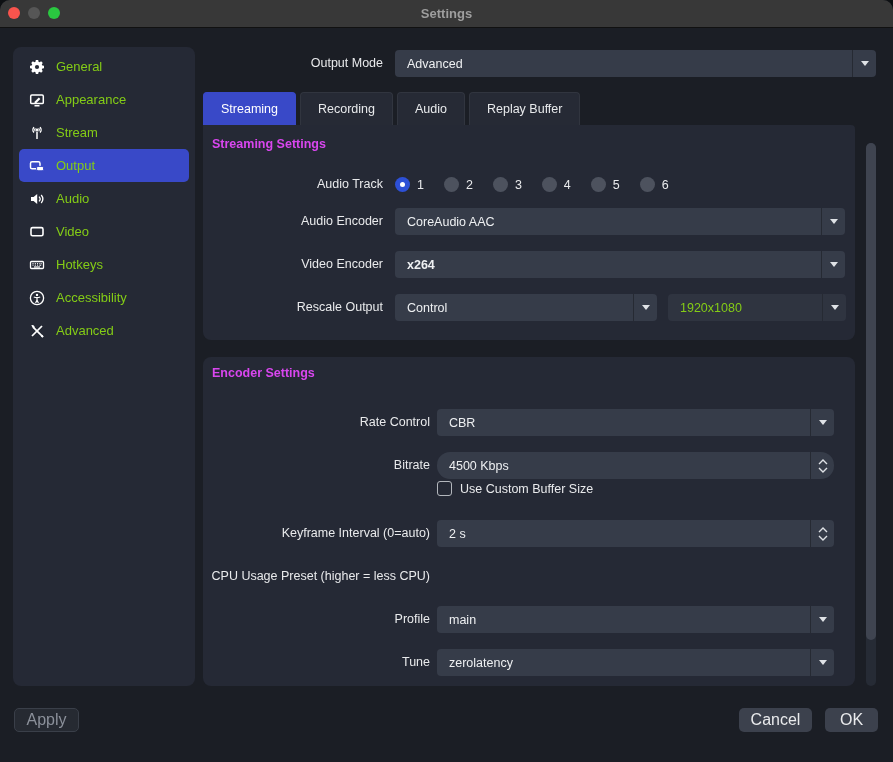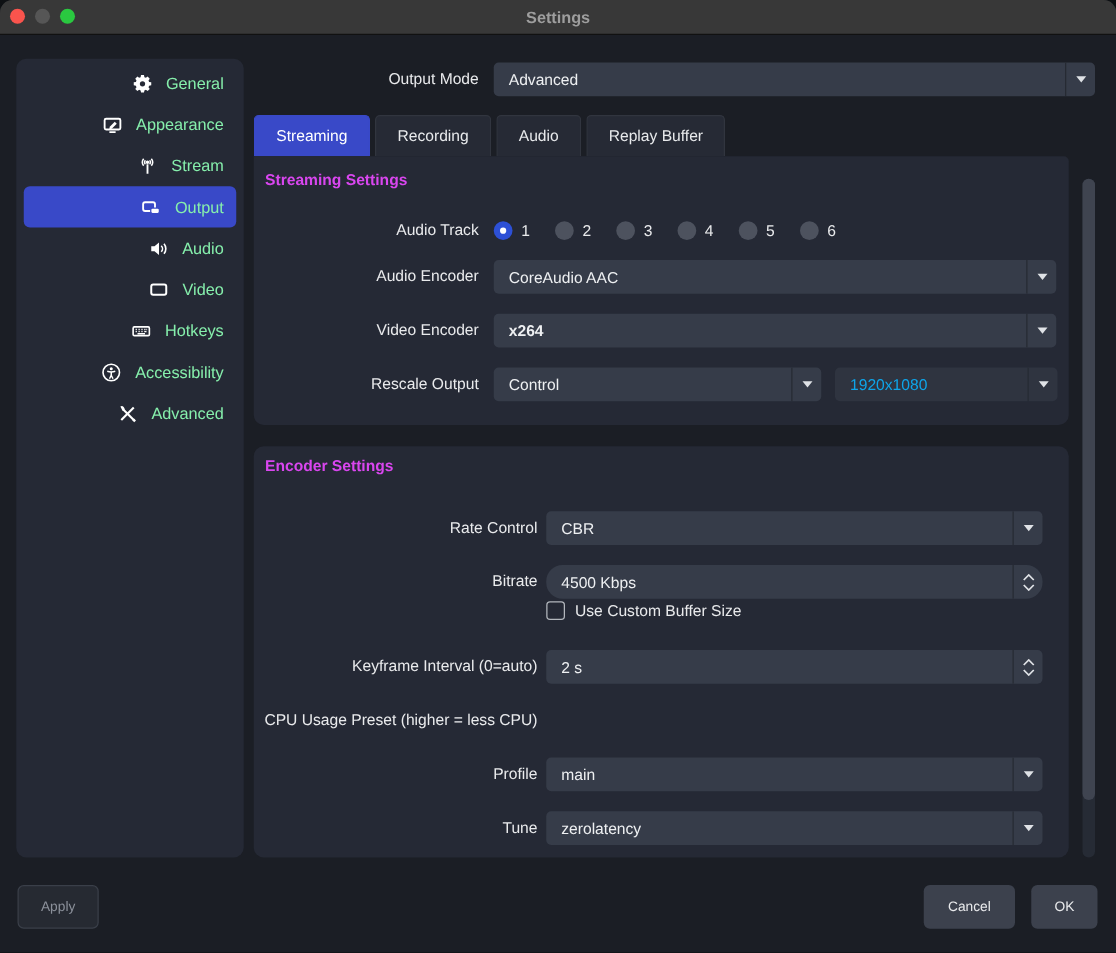--- a/index.html
+++ b/index.html
@@ -32,38 +32,38 @@
   .lights{position:absolute;left:8px;top:7px;display:flex;gap:8px;}
   .light{width:12px;height:12px;border-radius:50%;}
   .light.red{background:#f9544d;}
   .light.gray{background:#565656;}
   .light.green{background:#2ac840;}
 
   
   .sidebar{position:absolute;left:13px;top:47px;width:182px;height:639px;background:var(--panel-bg);
            border-radius:8px;padding-top:3px;}
   .side-item{display:flex;align-items:center;gap:11px;height:33px;margin:0 6px;padding:0 10px;
-             border-radius:5px;font-size:13px;color:#86efac;cursor:default;justify-content:flex-end;}
+             border-radius:5px;font-size:13px;color:#84cc16;cursor:default;}
   .side-item.selected{background:var(--accent);}
   .side-item svg{flex:0 0 auto;}
 
   
   .om-label{position:absolute;left:203px;top:50px;width:180px;height:27px;line-height:27px;
             text-align:right;font-size:12.5px;}
   .om-field{left:395px;top:50px;width:481px;background:var(--field-dark-bg);}
 
   
   .field{position:absolute;height:27px;background:var(--field-bg);border-radius:4px;
          display:flex;align-items:center;font-size:12.5px;color:#eef0f2;overflow:hidden;}
   .field .txt{flex:1;padding-left:12px;white-space:nowrap;}
   .arrow-box{width:24px;height:100%;border-left:1px solid var(--divider);
              display:flex;align-items:center;justify-content:center;}
   .caret{width:0;height:0;border-left:4.5px solid transparent;border-right:4.5px solid transparent;
          border-top:5.5px solid #dfe2e6;}
-  .field.disabled{background:var(--field-disabled-bg);color:#0ea5e9;}
+  .field.disabled{background:var(--field-disabled-bg);color:#84cc16;}
   .spin-box{width:24px;height:100%;border-left:1px solid var(--divider);display:flex;
             flex-direction:column;align-items:center;justify-content:center;gap:2px;}
 
   
   .tabs{position:absolute;left:203px;top:92px;height:33px;display:flex;gap:4px;}
   .tab{height:33px;padding:0 17px;display:flex;align-items:center;font-size:12.5px;
        border-radius:4px 4px 0 0;background:#262a35;border:1px solid #31353f;border-bottom:none;color:#e8eaec;}
   .tab.selected{background:var(--accent);border-color:var(--accent);color:#fff;}
 
   
@@ -86,22 +86,22 @@
   
   .check-row{position:absolute;left:234px;display:flex;align-items:center;gap:8px;font-size:12.5px;}
   .checkbox{width:15px;height:15px;border:1.5px solid #b3b7bd;border-radius:3px;background:transparent;}
 
   
   .scroll-track{position:absolute;left:866px;top:143px;width:10px;height:543px;
                 background:var(--scroll-track);border-radius:5px;}
   .scroll-thumb{position:absolute;left:0;top:0;width:10px;height:497px;background:var(--scroll-thumb);border-radius:5px;}
 
   
-  .btn{position:absolute;height:35px;border-radius:5px;display:flex;align-items:center;
-       justify-content:center;font-size:11px;color:var(--text);background:var(--btn-bg);}
+  .btn{position:absolute;height:24px;border-radius:5px;display:flex;align-items:center;
+       justify-content:center;font-size:16px;color:var(--text);background:var(--btn-bg);}
   .btn.apply{left:14px;top:708px;width:65px;background:#262a32;border:1px solid #3a3f49;color:var(--text-dim);}
   .btn.cancel{left:739px;top:708px;width:73px;}
   .btn.ok{left:825px;top:708px;width:53px;}
 </style>
 </head>
 <body>
 
 <div class="window">
 
   <div class="titlebar">

